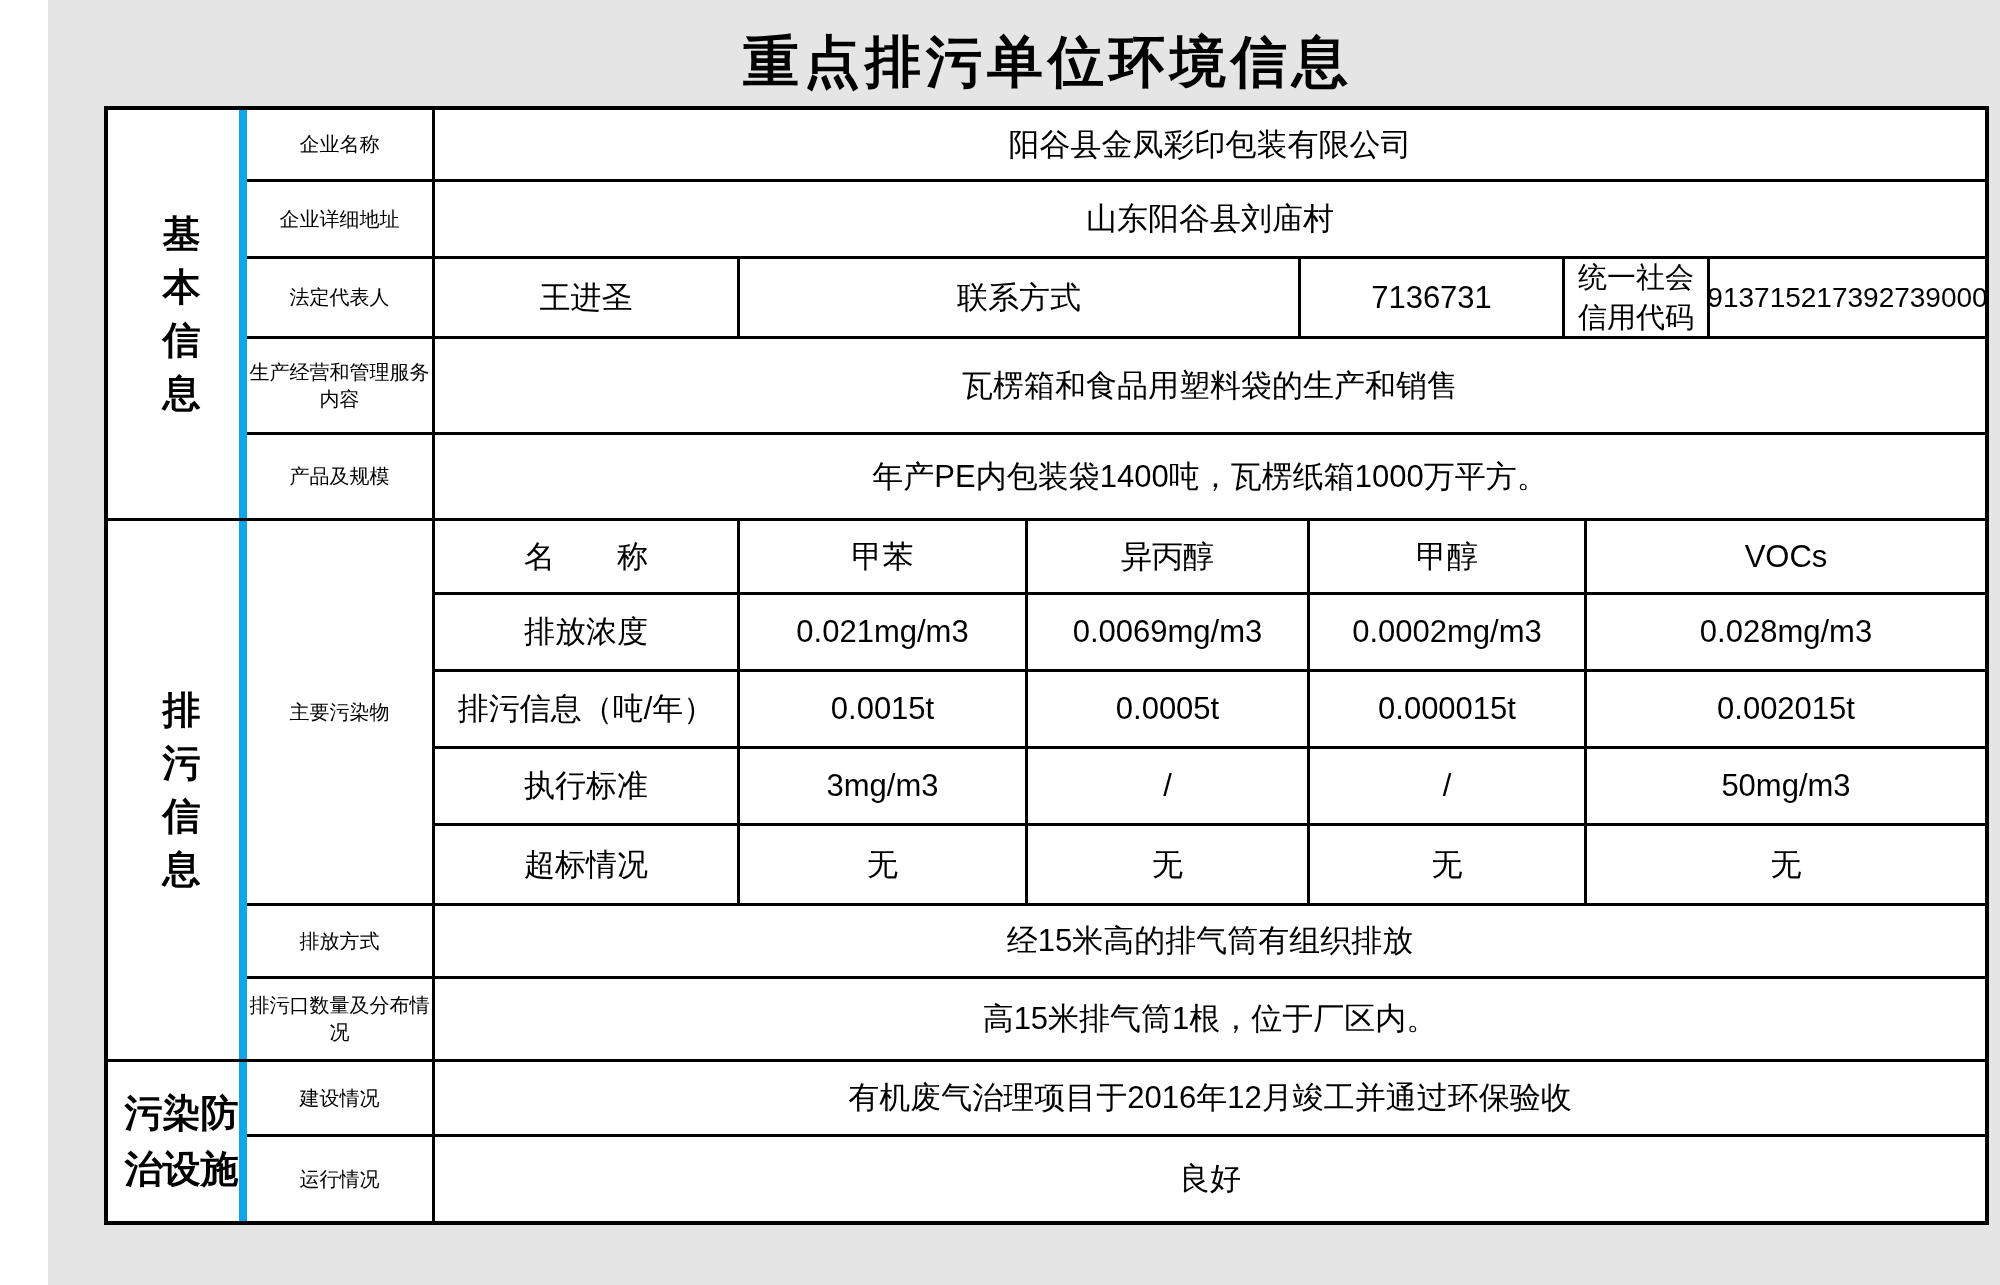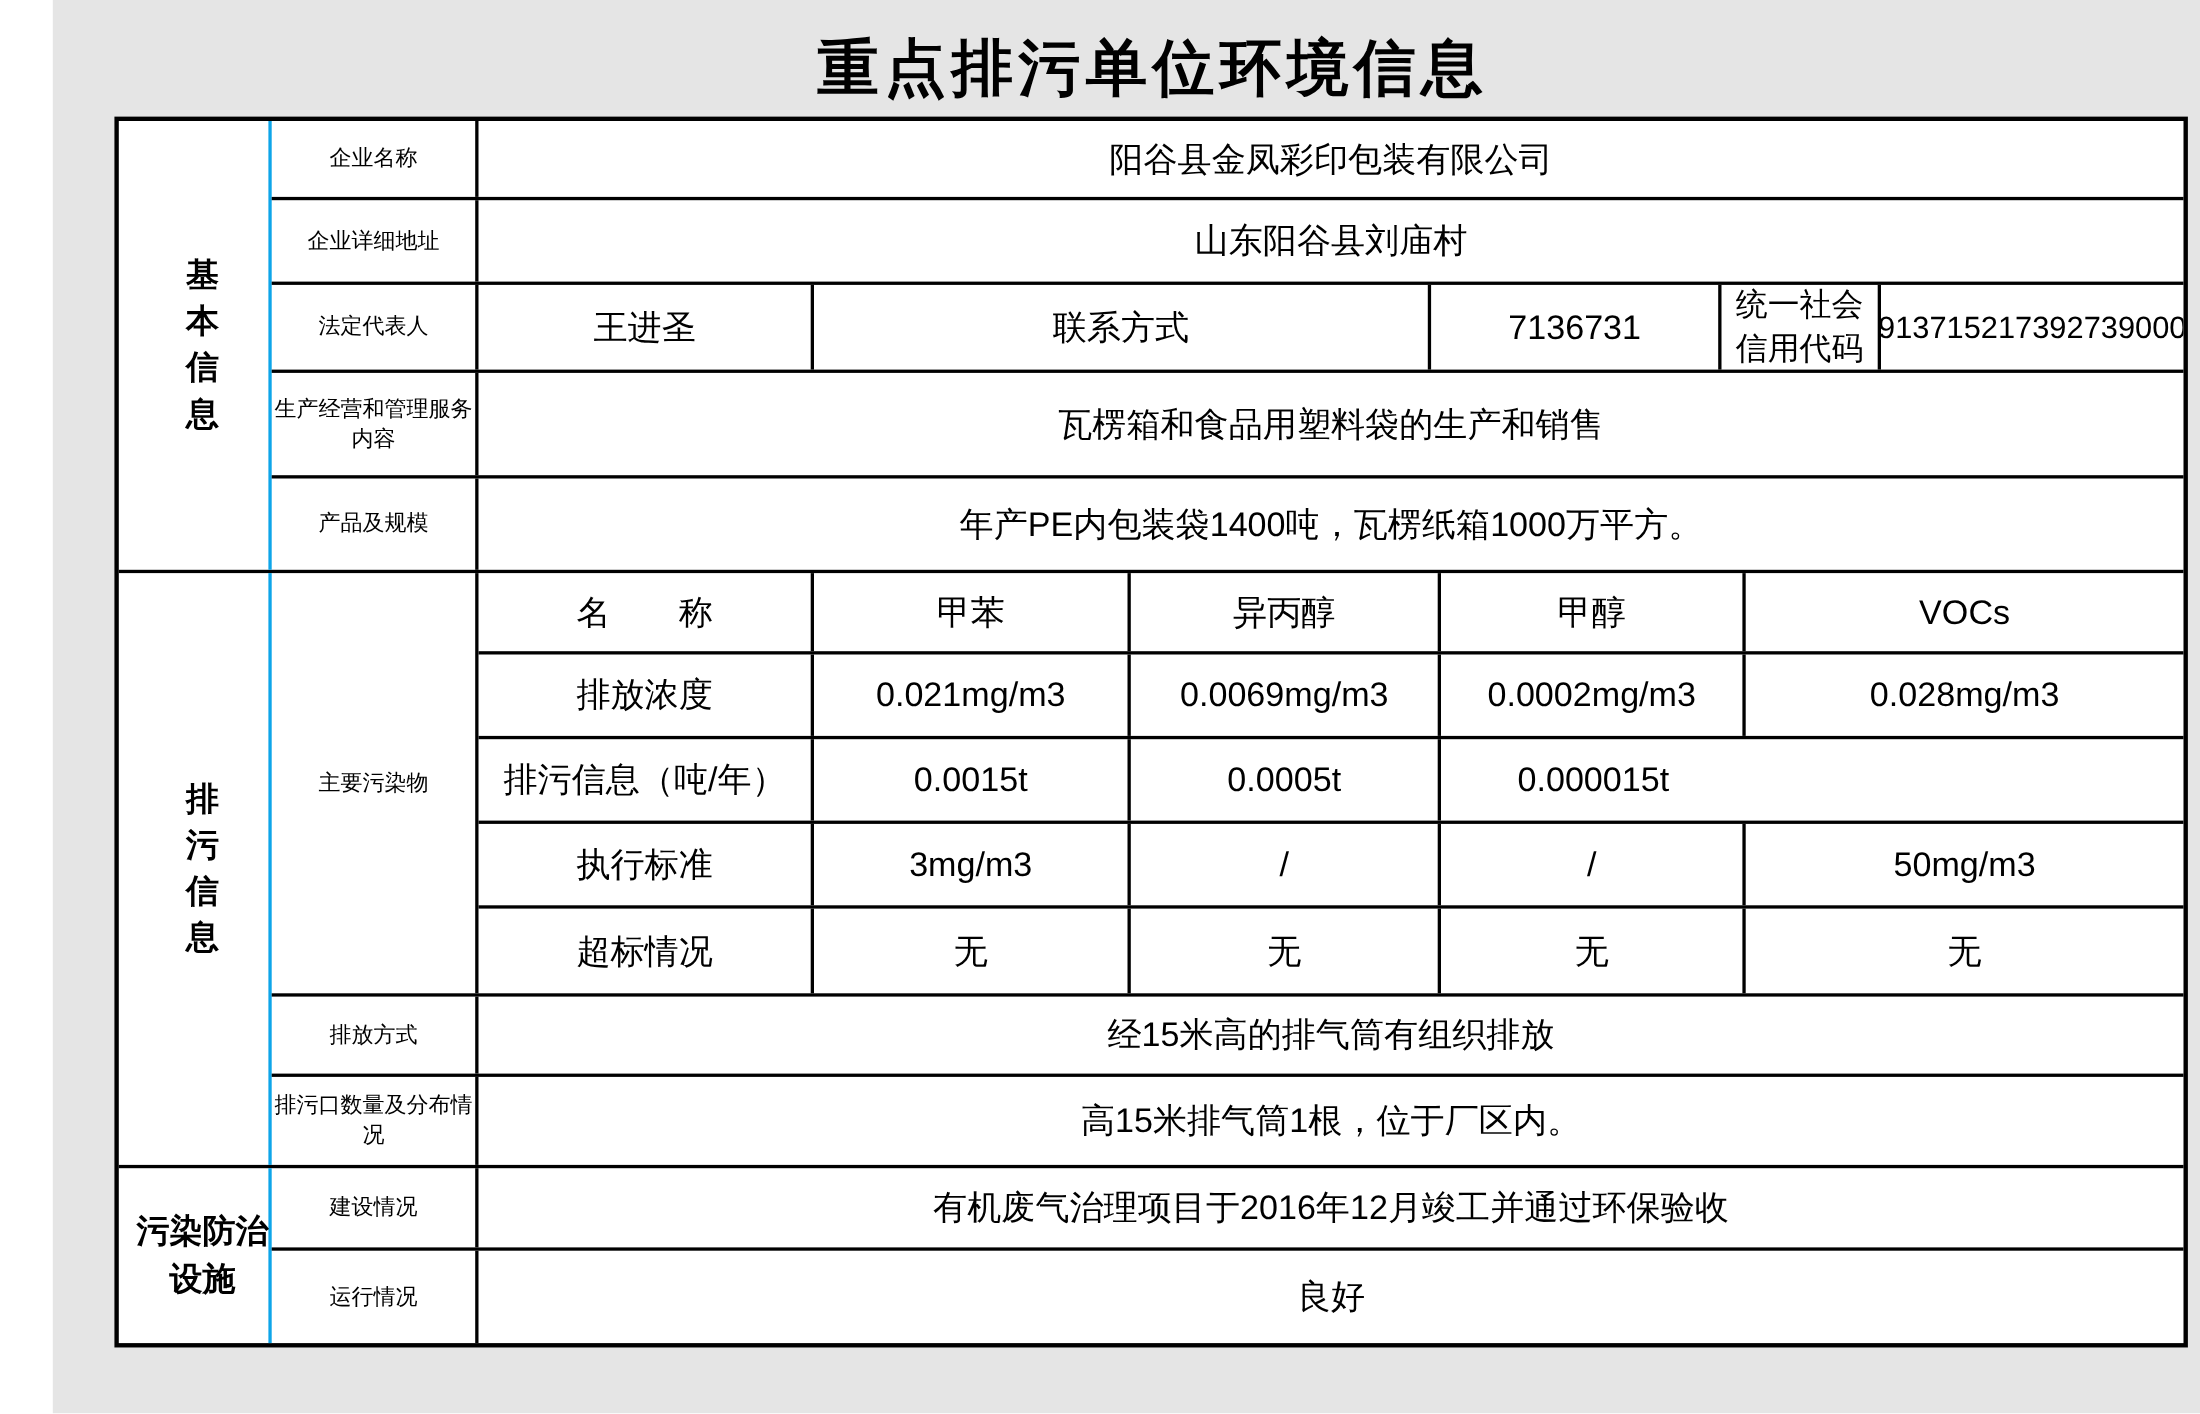--- a/index.html
+++ b/index.html
@@ -15,23 +15,23 @@
     line-height:1.2; white-space:nowrap;
   }
   .tbl {
     position:absolute; left:56px; top:106px; width:1885px;
     border:4px solid #000; box-sizing:border-box;
     display:flex; flex-direction:column; background:#fff;
   }
   .sec { display:flex; border-bottom:3px solid #000; min-width:0; }
   .sec:last-child { border-bottom:none; }
   .sec-label {
-    flex:0 0 139px; width:139px; border-right:3px solid #0ea5e9; box-sizing:border-box;
+    flex:0 0 139px; width:139px; border-right:8px solid #0ea5e9; box-sizing:border-box;
     display:flex; align-items:center; justify-content:center;
-    font-weight:bold; font-size:30px; text-align:center;padding-left:16px;
+    font-weight:bold; font-size:38px; text-align:center;padding-left:16px;
   }
   .sec-label .vert { width:44px; word-break:break-all; line-height:1.4; }
   .sec-label .wrap2 { width:125px; line-height:1.45; }
   .sec-body { flex:1; display:flex; flex-direction:column; min-width:0; }
   .row { display:flex; border-bottom:3px solid #000; box-sizing:border-box; min-width:0; }
   .row:last-child { border-bottom:none; }
   .cell {
     border-right:3px solid #000; box-sizing:border-box;
     display:flex; align-items:center; justify-content:center;
     text-align:center; font-size:31px; line-height:1.35; padding:2px 6px;
@@ -124,20 +124,21 @@
               <div class="cell c282">0.0069mg/m3</div>
               <div class="cell c277">0.0002mg/m3</div>
               <div class="cell val">0.028mg/m3</div>
             </div>
 
             <div class="row h77">
               <div class="cell c305">排污信息（吨/年）</div>
               <div class="cell c288">0.0015t</div>
               <div class="cell c282">0.0005t</div>
               <div class="cell c277">0.000015t</div>
+              <div class="cell val">0.002015t</div>
             </div>
 
             <div class="row h77">
               <div class="cell c305">执行标准</div>
               <div class="cell c288">3mg/m3</div>
               <div class="cell c282">/</div>
               <div class="cell c277">/</div>
               <div class="cell val">50mg/m3</div>
             </div>
 

